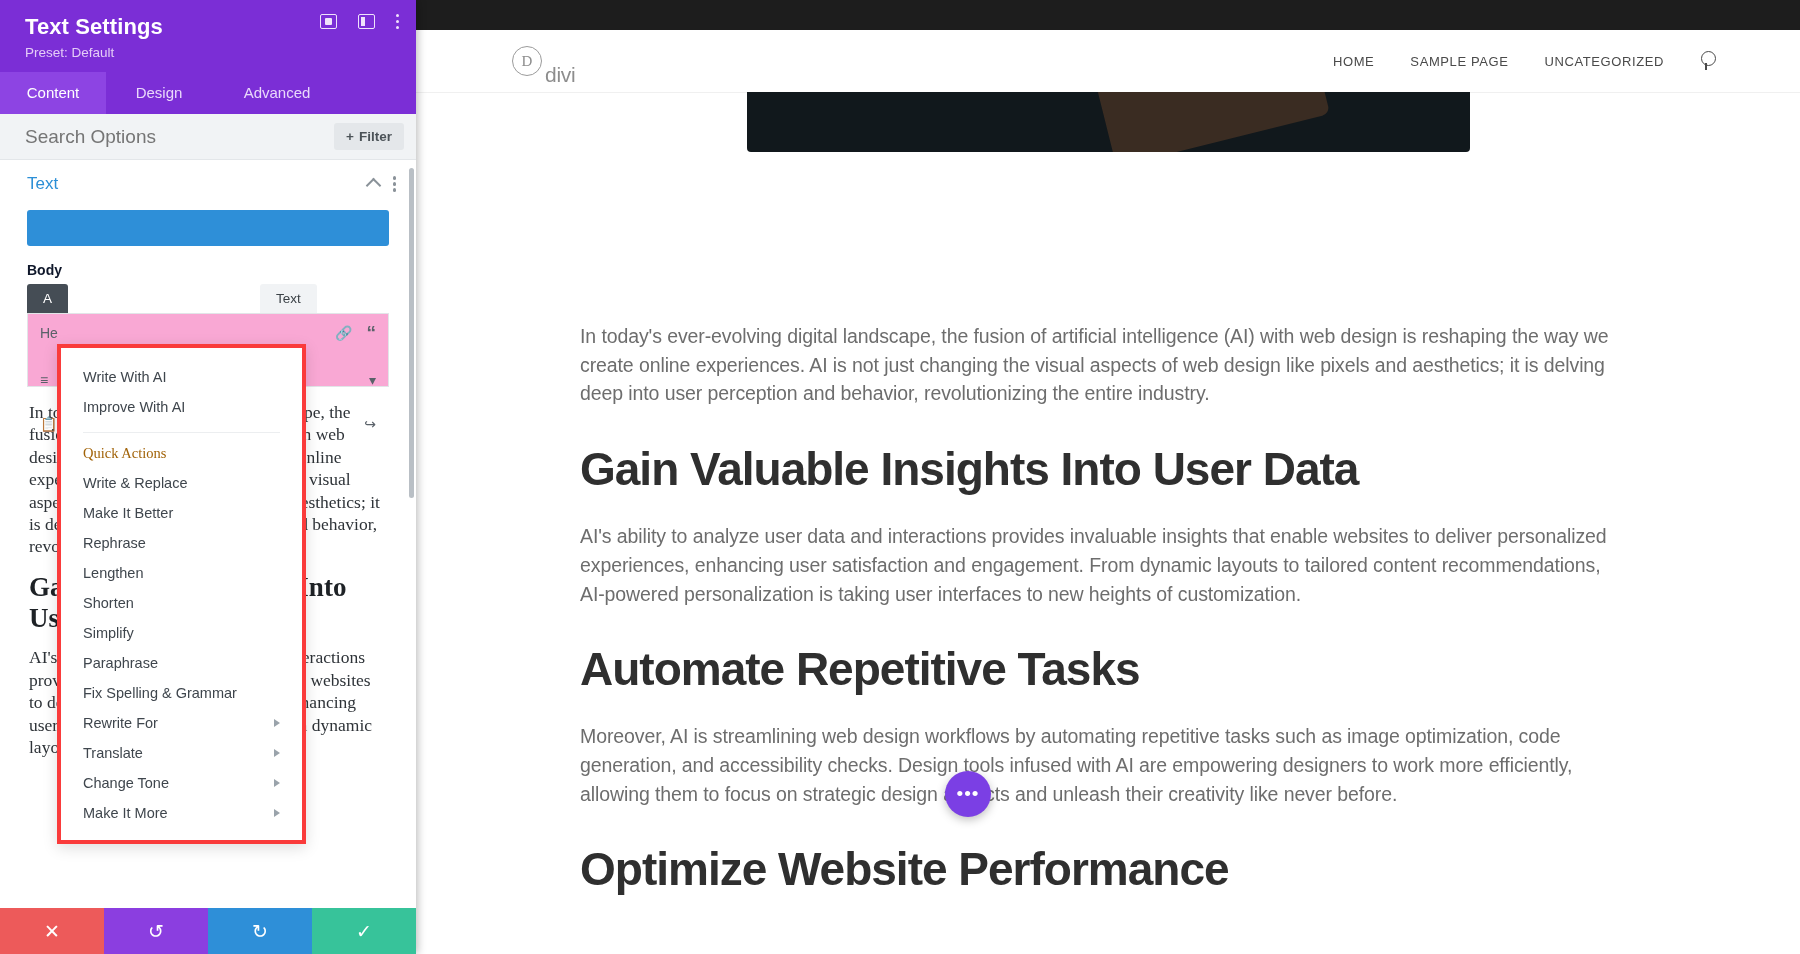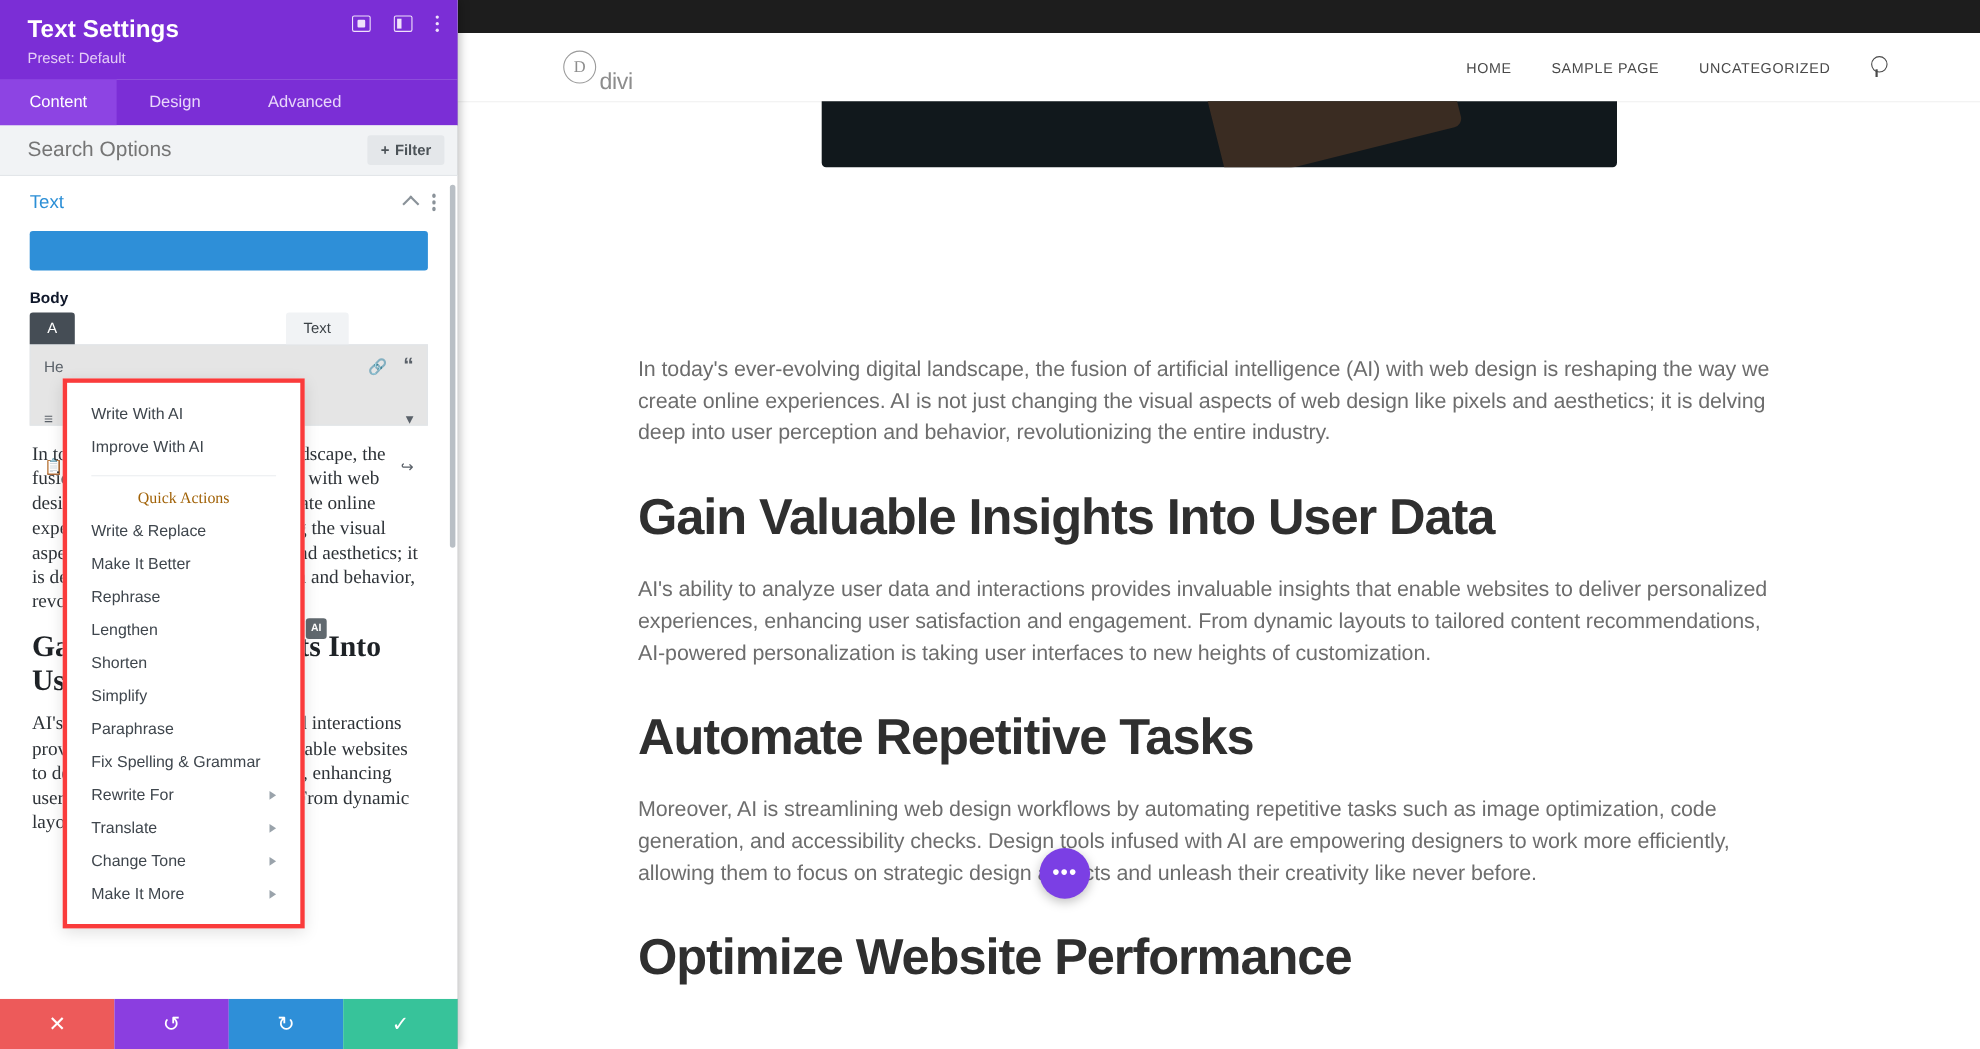--- a/index.html
+++ b/index.html
@@ -151,21 +151,21 @@
     font-size: 14px; font-weight: 700; color: #0f172a; padding: 16px 0 6px 27px;
   }
   .editor-tabs { display: flex; padding-left: 27px; gap: 0; align-items: flex-end; }
   .etab {
     padding: 7px 16px; font-size: 13.5px; border-radius: 3px 3px 0 0;
   }
   .etab.visual { background: #454d55; color: #fff; }
   .etab.text { background: #f1f3f5; color: #3b4146; margin-left: 192px; }
 
   .editor-toolbar {
-    margin: 0 27px; background: #e5e5e5; border: 1px solid #e2e5e8;
+    margin: 0 27px; background: #f9a8d4; border: 1px solid #e2e5e8;
     display: flex; align-items: center; gap: 14px; padding: 8px 12px; flex-wrap: wrap;
     height: 74px; align-content: flex-start;
   }
   .tb { color: #5a6169; font-size: 14px; display: flex; align-items: center; }
 
   .editor-text {
     margin: 0 27px; padding: 14px 2px; font-family: "Liberation Serif", serif;
     font-size: 17.5px; line-height: 1.28; color: #2e3338;
   }
   .editor-text h3 {
@@ -181,24 +181,23 @@
     z-index: 3;
   }
 
   .scrollbar {
     position: absolute; right: 2px; top: 8px; width: 5px; height: 330px;
     background: #b9bfc5; border-radius: 3px; z-index: 4;
   }
 
   
   .ai-menu-wrap {
-    position: absolute; left: 57px; top: 184px; width: 220px;
+    position: absolute; left: 57px; top: 184px; width: 249px;
     border: 4px solid #fa3b3b; background: #fff; z-index: 20;
     box-shadow: 0 4px 14px rgba(0,0,0,.13);
-    text-align: center;
   }
   .ai-menu { padding: 14px 0 12px; }
   .ai-item {
     padding: 7px 22px; font-size: 14.5px; color: #3f464d; cursor: pointer;
     display: flex; align-items: center;
   }
   .ai-item .caret {
     margin-left: auto; width: 0; height: 0;
     border-left: 6px solid #9aa3ab; border-top: 4.5px solid transparent;
     border-bottom: 4.5px solid transparent;

